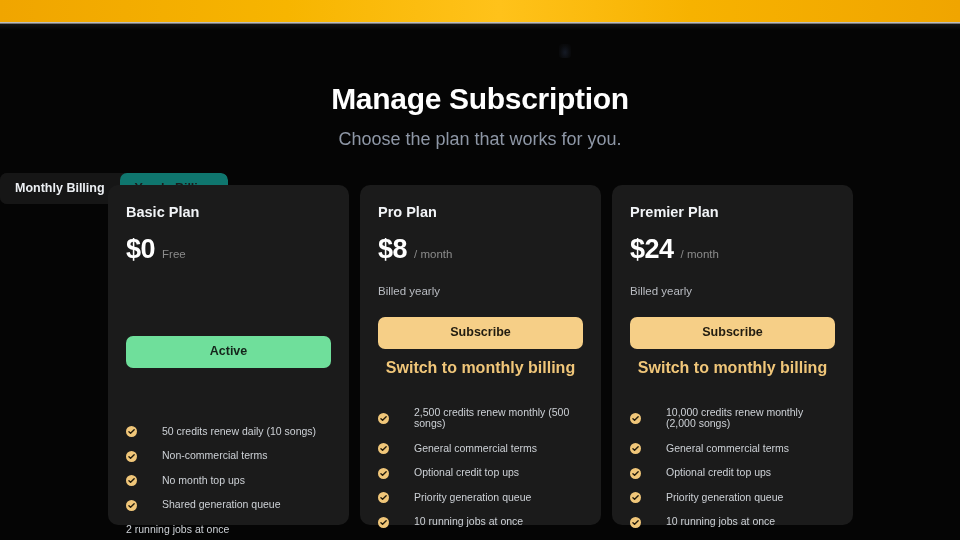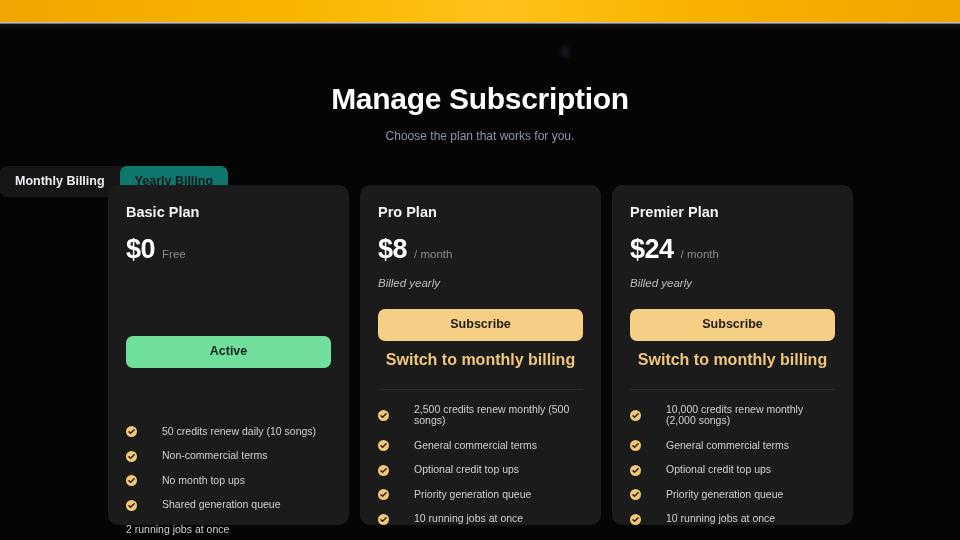--- a/index.html
+++ b/index.html
@@ -39,21 +39,21 @@
     text-align:center;
     color:#ffffff;
     font-size:30px;
     font-weight:bold;
     letter-spacing:-0.3px;
     margin-top:52px;
   }
   .page-subtitle {
     text-align:center;
     color:#8e97a6;
-    font-size:12px;
+    font-size:18px;
     margin-top:13px;
   }
 
   
   .toggle-wrap {
     display:flex; margin-top:23px;
   }
   .toggle {
     display:flex;
     background:#151515;
@@ -97,23 +97,22 @@
   .price {
     color:#ffffff;
     font-size:27px;
     font-weight:bold;
     letter-spacing:-0.5px;
   }
   .price-period { color:#8b8b8b; font-size:11.5px; }
   .billed-note {
     color:#b9bcc2;
     font-size:11.5px;
-    margin-top:12px;
+    margin-top:20px;
     min-height:14px;
-    font-style:italic;
   }
   .spacer-free { min-height:14px; margin-top:15px; }
 
   .cta {
     width:100%;
     border:none;
     border-radius:7px;
     font-family:"Liberation Sans", sans-serif;
     font-size:12.5px;
     font-weight:bold;

